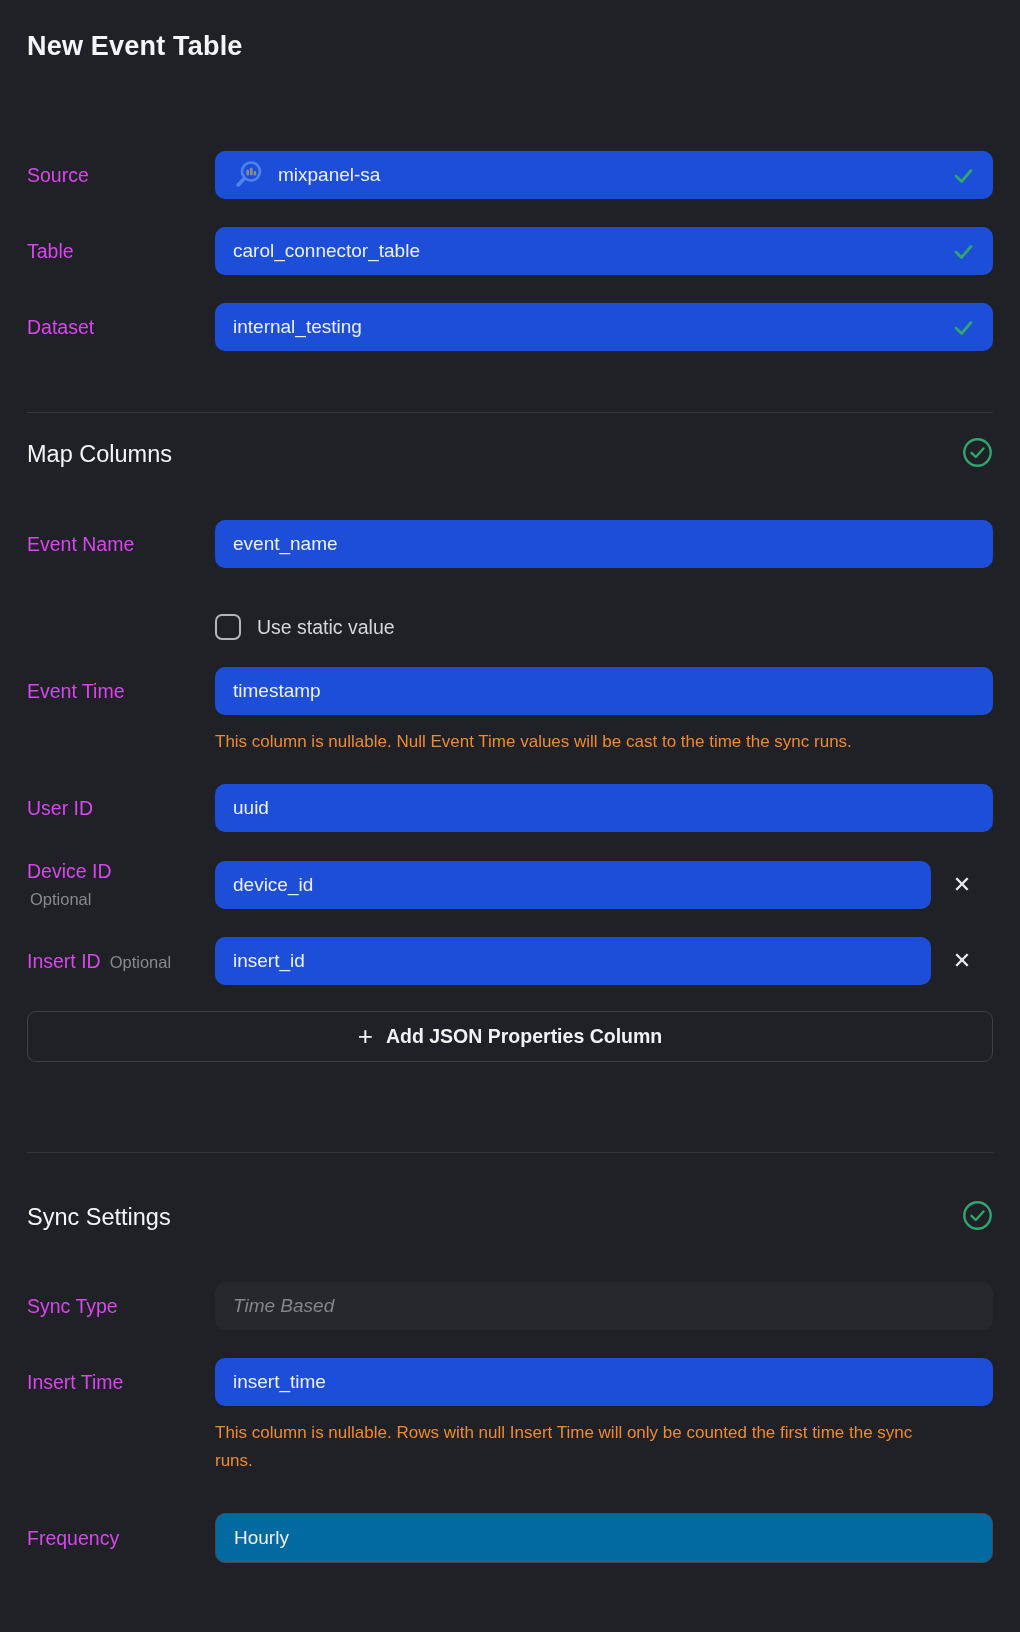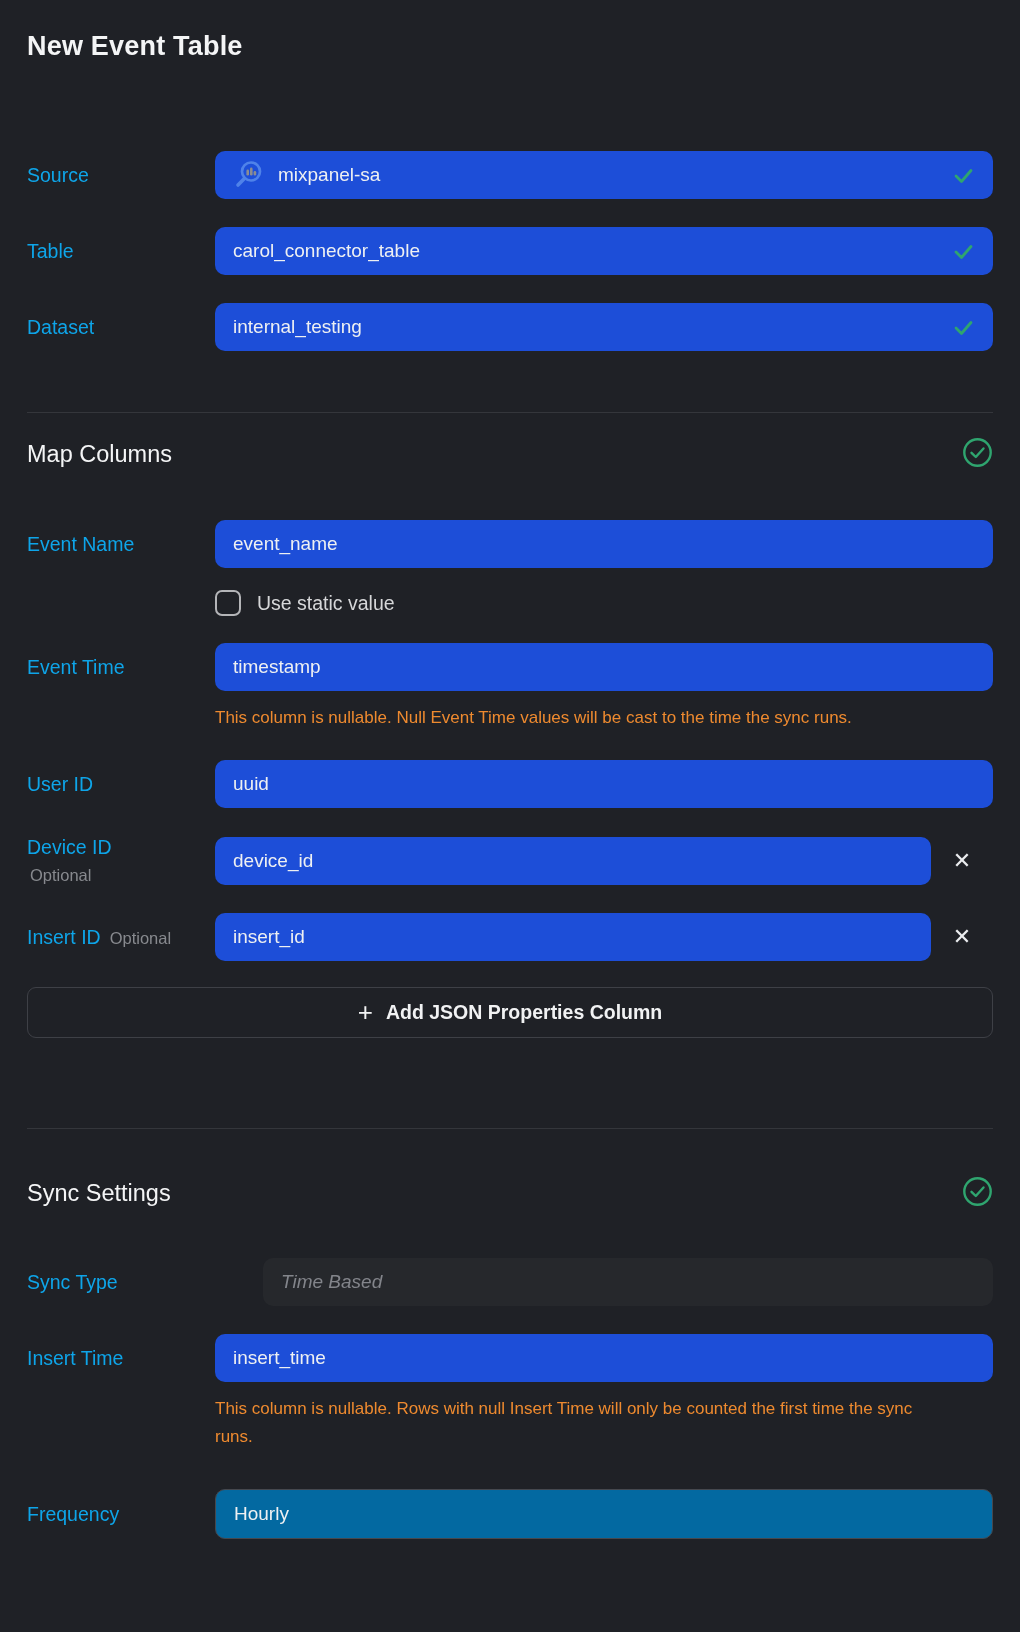--- a/index.html
+++ b/index.html
@@ -23,21 +23,21 @@
   }
 
   .form-row {
     display: grid;
     grid-template-columns: 188px 1fr;
     align-items: center;
   }
   .form-row + .form-row { margin-top: 28px; }
 
   .label {
-    color: #0ea5e9;
+    color: #d946ef;
     font-size: 19.5px;
     font-weight: 400;
   }
   .optional {
     color: #87898e;
     font-size: 16.5px;
     font-weight: 400;
   }
   .label-inline .optional { margin-left: 9px; }
   .label-stack .optional { margin-top: 7px; margin-left: 3px; }
@@ -90,34 +90,34 @@
   }
   .section-heading-row.first { margin-top: 25px; }
   .section-heading-row.second { margin-top: 48px; }
   .section-heading {
     font-size: 23.5px;
     font-weight: 400;
     color: #f4f5f6;
   }
 
   .mt-50 { margin-top: 50px; }
-  .mt-49 { margin-top: 49px; gap: 48px; }
+  .mt-49 { margin-top: 49px; }
   .mt-30 { margin-top: 30px; }
   .mt-32 { margin-top: 32px; }
   .mt-38 { margin-top: 38px; }
   .mt-27 { margin-top: 27px; }
   .mt-28 { margin-top: 28px; }
 
   .checkbox-row {
     display: grid;
     grid-template-columns: 188px 1fr;
     align-items: center;
     margin-top: 22px;
   }
-  .checkbox-wrap { display: flex; align-items: center; }
+  .checkbox-wrap { display: flex; align-items: center; margin-top: 24px; }
   .checkbox {
     width: 26px; height: 26px;
     border: 2px solid #b4b5b8;
     border-radius: 7px;
     box-sizing: border-box;
     background: transparent;
     cursor: pointer;
     flex: none;
   }
   .checkbox-label {

